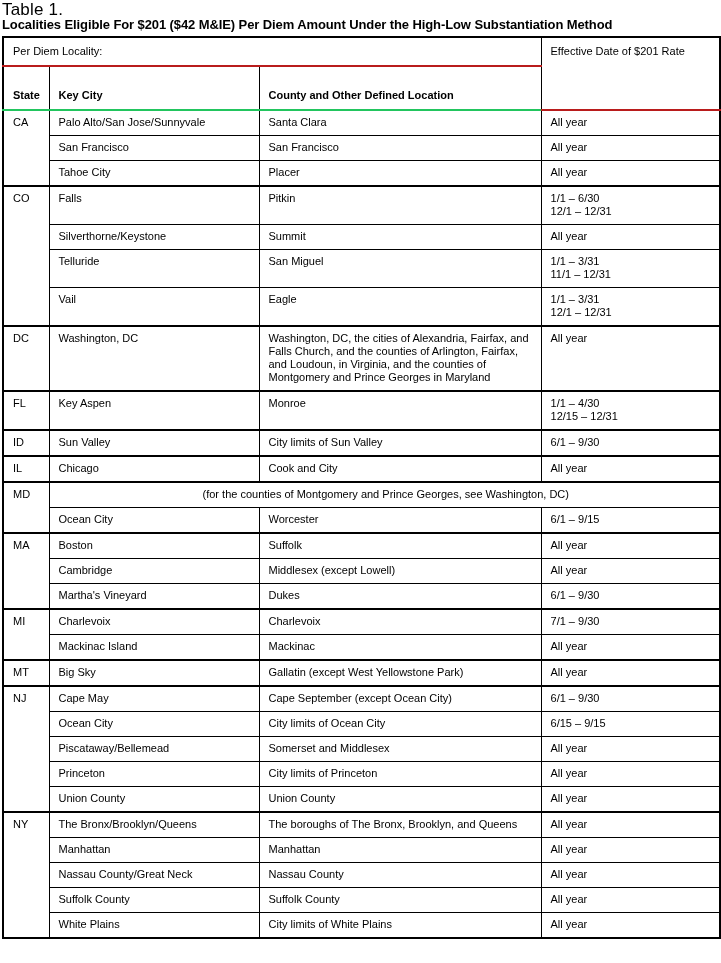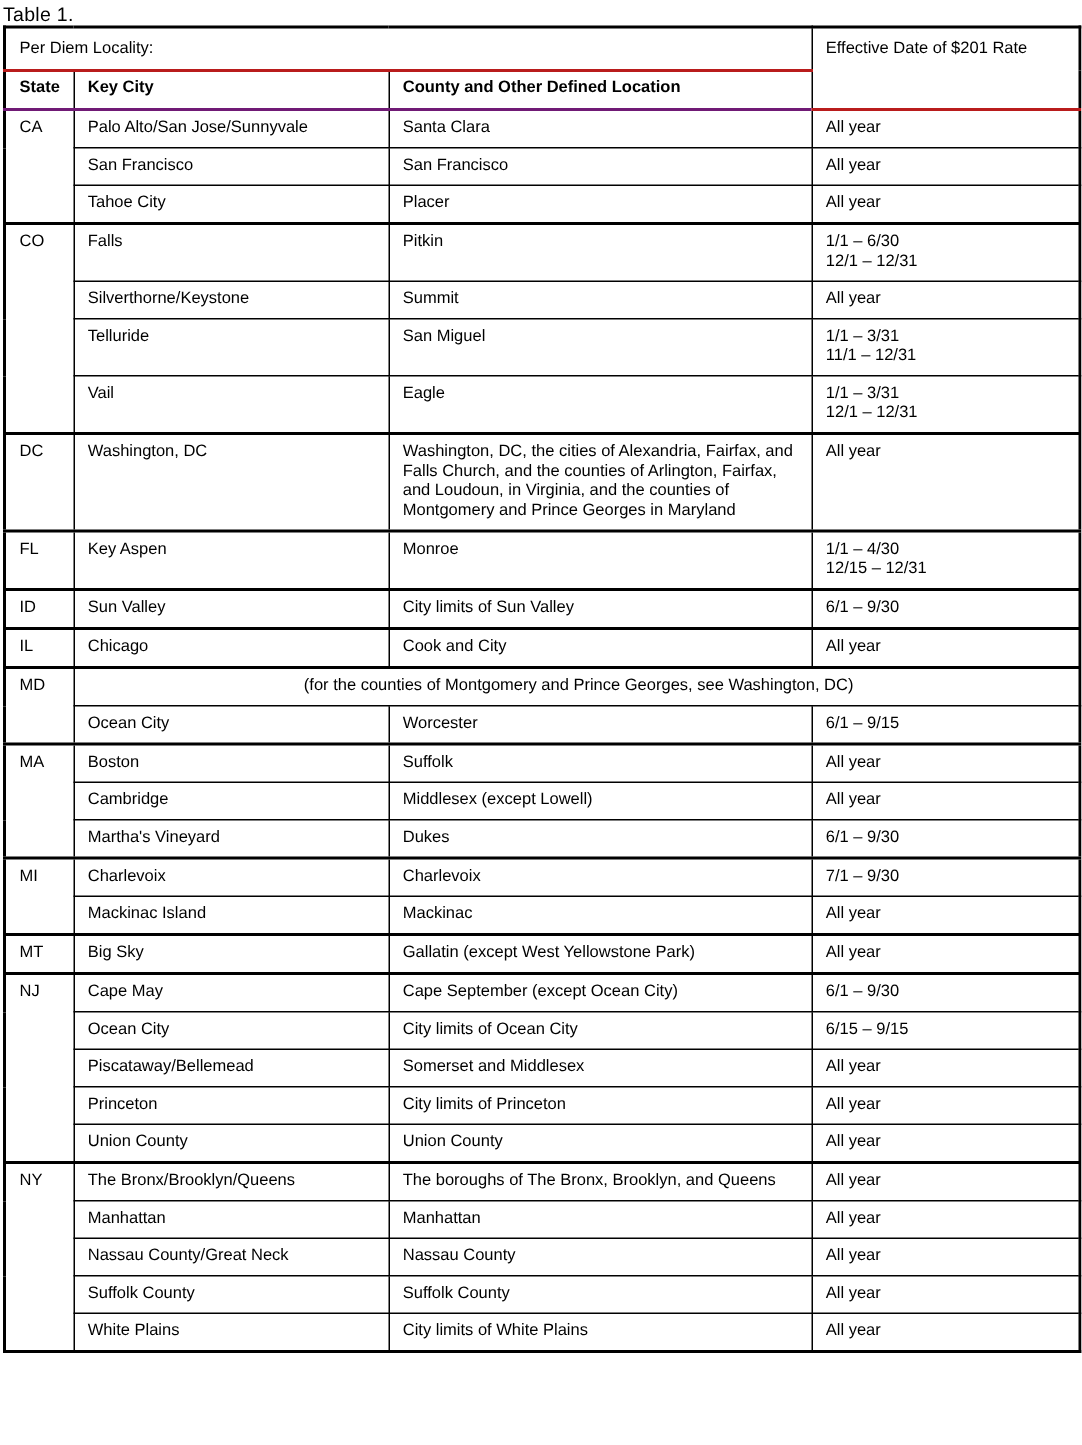--- a/index.html
+++ b/index.html
@@ -11,21 +11,21 @@
     width: 721px;
     height: 963px;
     font-family: "Liberation Sans", sans-serif;
     color: #000000;
     position: relative;
   }
   .page {
     padding: 3px 0 0 2px;
   }
   .title-line1 {
-    font-size: 13px;
+    font-size: 17px;
     line-height: 14px;
     letter-spacing: 0.2px;
   }
   .title-line2 {
     font-size: 13px;
     font-weight: bold;
     line-height: 15px;
     margin-bottom: 4px;
     letter-spacing: -0.1px;
   }
@@ -47,23 +47,23 @@
   
   tr.hrow1 td {
     font-weight: normal;
     border-bottom: 2px solid #b91c1c;
     height: 14px;
     padding-top: 7px;
     margin-top: 41px;
   }
   tr.hrow2 td {
     font-weight: bold;
-    border-bottom: 2px solid #701a75;
+    border-bottom: 2px solid #22c55e;
     height: 14px;
-    padding-top: 4px;
+    padding-top: 22px;
   }
   td.h-date {
     text-align: left;
     vertical-align: top;
     padding-top: 8px;
   }
   
   tr.group-start td {
     border-top: 2px solid #000;
     margin-left: 20px;
@@ -88,20 +88,21 @@
   
   td .date-line {
     white-space: nowrap;
   }
 </style>
 </head>
 <body>
 
 <div class="page">
   <div class="title-line1">Table 1.</div>
+  <div class="title-line2">Localities Eligible For $201 ($42 M&amp;IE) Per Diem Amount Under the High-Low Substantiation Method</div>
 
   <table class="pd-table">
     <colgroup>
       <col style="width:46px">
       <col style="width:210px">
       <col style="width:282px">
       <col style="width:179px">
     </colgroup>
     <tbody>
         <tr class="hrow1">

